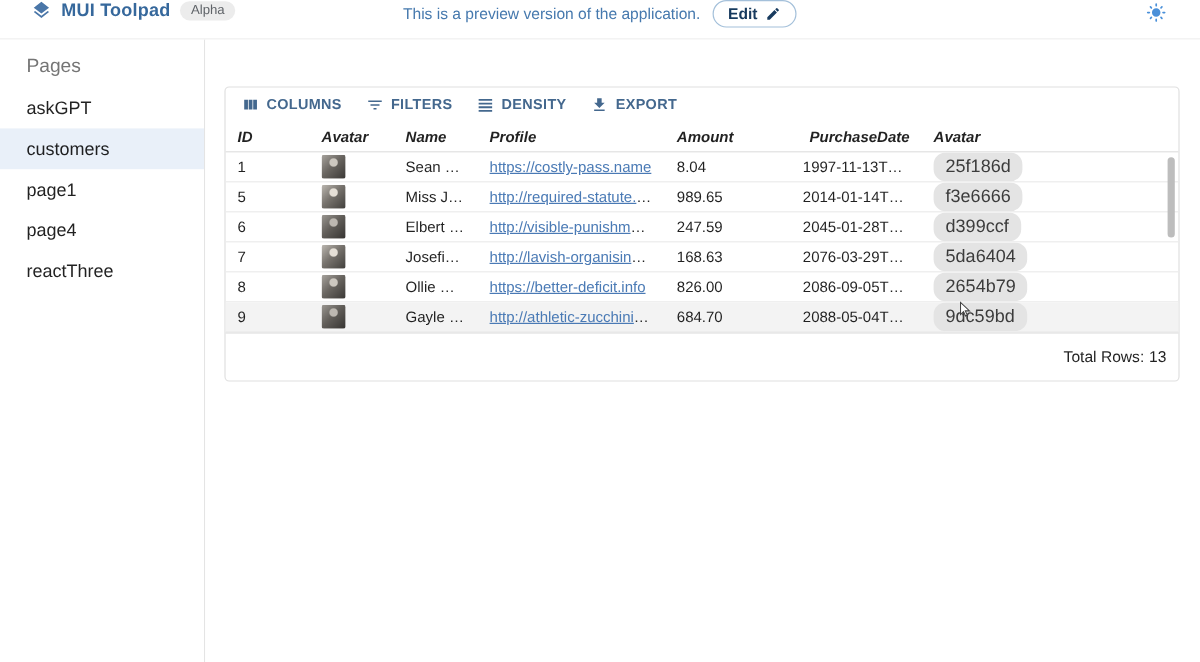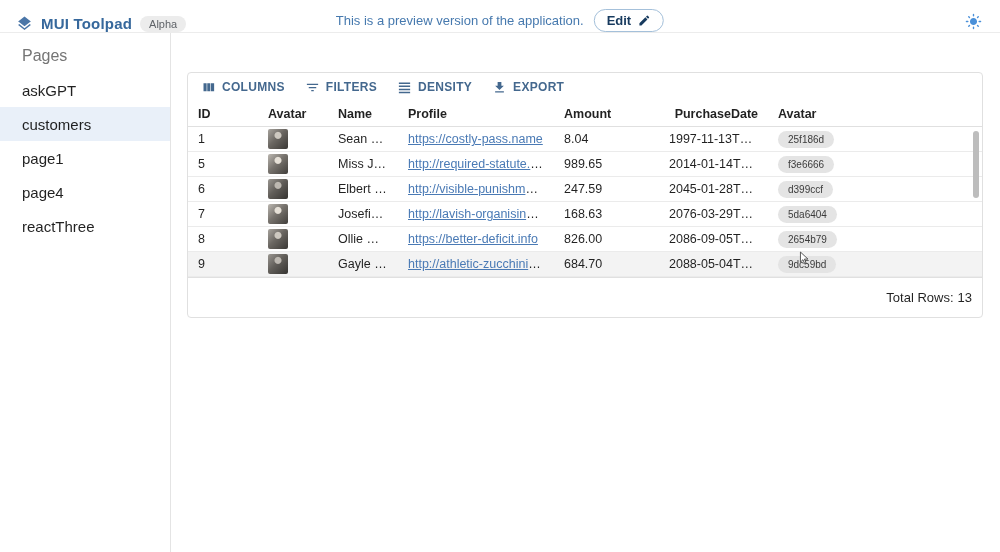--- a/index.html
+++ b/index.html
@@ -2,21 +2,21 @@
 <html><head>
 <meta charset="utf-8">
 <style>
   * { margin:0; padding:0; box-sizing:border-box; }
   html,body { background:#fff; }
   body { font-family:"Liberation Sans", sans-serif; color:rgba(0,0,0,.87); }
   .app { position:relative; width:1000px; height:552px; background:#fff; overflow:hidden; }
 
   
   .topbar { position:absolute; top:0; left:0; right:0; height:33px; background:#fff;
-            border-bottom:1px solid #ececec; display:flex; align-items:flex-end; padding:0 16px; }
+            border-bottom:1px solid #ececec; display:flex; align-items:flex-start; padding:0 26px; }
   .brand { display:flex; align-items:center; gap:8px; }
   .brand .icon svg { width:17px; height:17px; fill:#4a76a8; display:block; }
   .brand-title { font-weight:bold; font-size:15px; color:#36689c; letter-spacing:.2px; }
   .alpha-chip { background:#ececec; color:#5f6368; font-size:11px; padding:2px 9px; border-radius:10px; }
   .topbar-center { position:absolute; left:50%; transform:translateX(-50%); display:flex; align-items:center; gap:10px; }
   .preview-text { color:#4679ae; font-size:13px; }
   .edit-btn { display:flex; align-items:center; gap:7px; border:1px solid #a4c0da; border-radius:14px;
               padding:3px 12px; color:#173a5e; font-weight:bold; font-size:13px; background:#fff; cursor:pointer;
               font-family:inherit; }
   .edit-btn svg { width:13px; height:13px; fill:#173a5e; display:block; }
@@ -39,39 +39,39 @@
 
   .grid { position:absolute; left:16px; top:39px; width:796px; height:246px; background:#fff;
           border:1px solid #e0e0e0; border-radius:4px; display:flex; flex-direction:column; }
   .grid-toolbar { height:28px; display:flex; align-items:center; gap:2px; padding:0 4px; flex:0 0 auto; }
   .tb-btn { display:flex; align-items:center; gap:6px; color:#44688e; font-size:12px; font-weight:bold;
             letter-spacing:.3px; background:none; border:none; padding:2px 9px; cursor:pointer;
             font-family:inherit; }
   .tb-btn .icon svg { width:15px; height:15px; fill:currentColor; display:block; }
 
   .grid-head { display:flex; height:26px; align-items:center; border-bottom:1px solid #e0e0e0;
-               font-weight:bold; font-size:12.5px; flex:0 0 auto; }
+               font-weight:bold; font-size:12.5px; flex:0 0 auto;font-style:italic; }
   .cell { padding:0 10px; white-space:nowrap; overflow:hidden; text-overflow:ellipsis; }
   .col-id{width:70px;} .col-avatar{width:70px;} .col-name{width:70px;} .col-profile{width:156px;}
   .col-amount{width:105px;} .col-date{width:109px; text-align:right;} .col-order{width:120px;}
   .col-fill{flex:1;}
 
   .grid-rows { flex:0 0 auto; }
   .grid-row { display:flex; align-items:center; height:25px; border-bottom:1px solid #ebebeb;
               font-size:12.5px; cursor:pointer; }
   .grid-row.hover { background:#f3f3f3; }
   .avatar { width:20px; height:20px; border-radius:2px;
             background:
               radial-gradient(circle at 50% 32%, #cdc8c0 0 3px, rgba(0,0,0,0) 4px),
               linear-gradient(135deg,#a8a49e 0%, #6b6762 45%, #3a3835 100%); }
   .grid-row:nth-child(2n) .avatar { filter:brightness(1.12); }
   .grid-row:nth-child(3n) .avatar { filter:brightness(.92); }
   a.profile-link { color:#4a7ab5; text-decoration:underline; }
   .chip { display:inline-block; background:#e4e4e4; border-radius:10px; padding:2px 10px;
-          font-size:10px; color:#3c3c3c; line-height:1.3; }
+          font-size:15px; color:#3c3c3c; line-height:1.3; }
 
   .grid-footer { margin-top:auto; border-top:1px solid #e0e0e0; height:40px; display:flex;
                  align-items:center; justify-content:flex-end; gap:4px; padding:11px 10px; font-size:13px; }
 
   .vscroll-thumb { position:absolute; right:3px; top:58px; width:6px; height:67px;
                    background:#bdbdbd; border-radius:3px; cursor:pointer; }
 
   .mouse-cursor { position:absolute; left:797px; top:250px; pointer-events:none; }
   .mouse-cursor svg { width:15px; height:15px; display:block; }
 </style>

